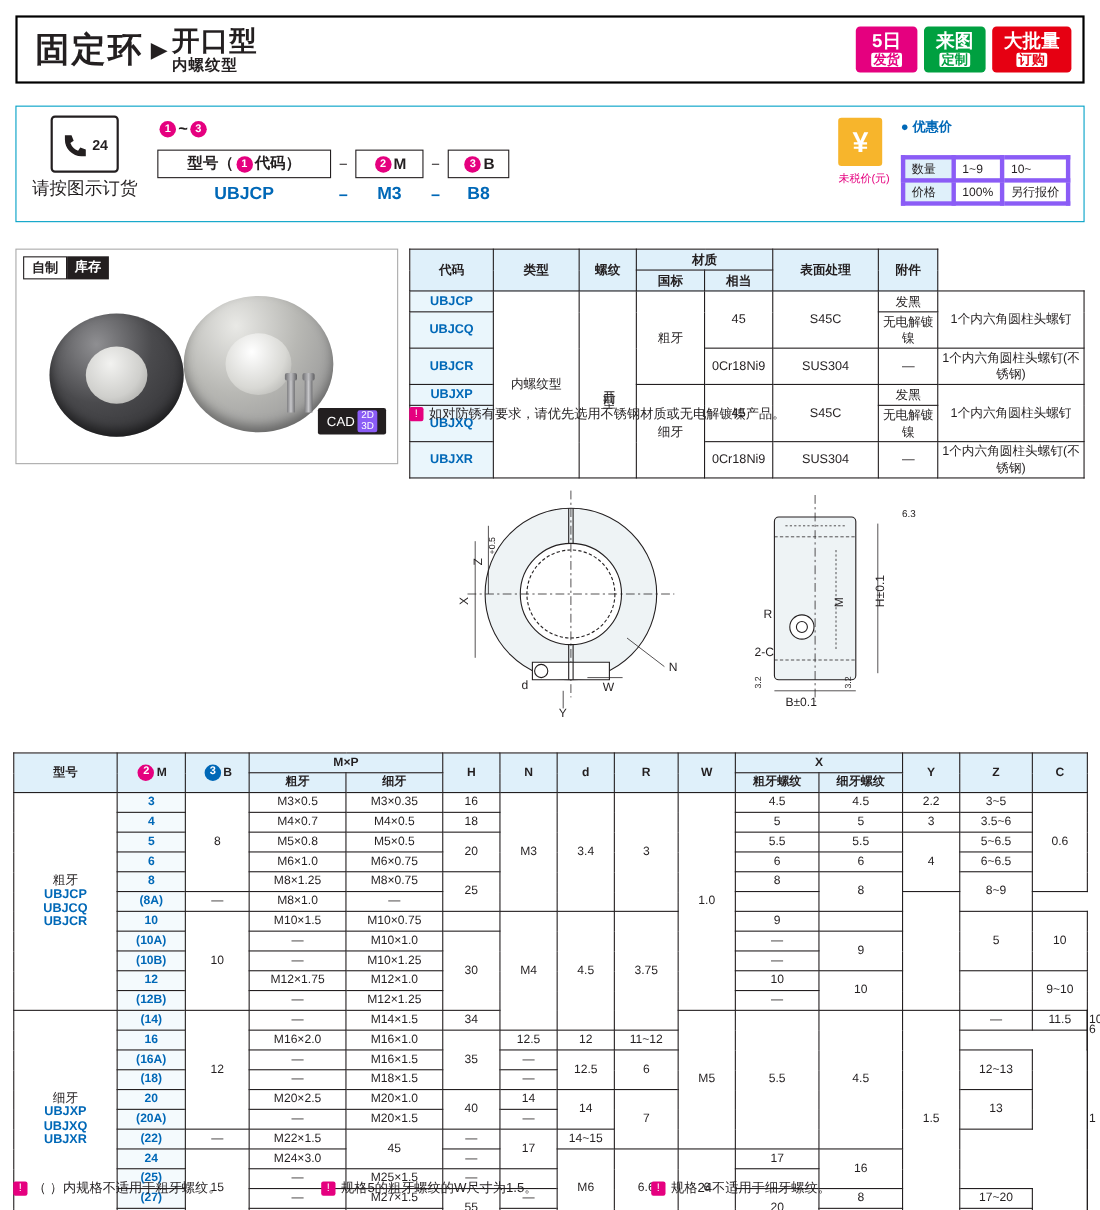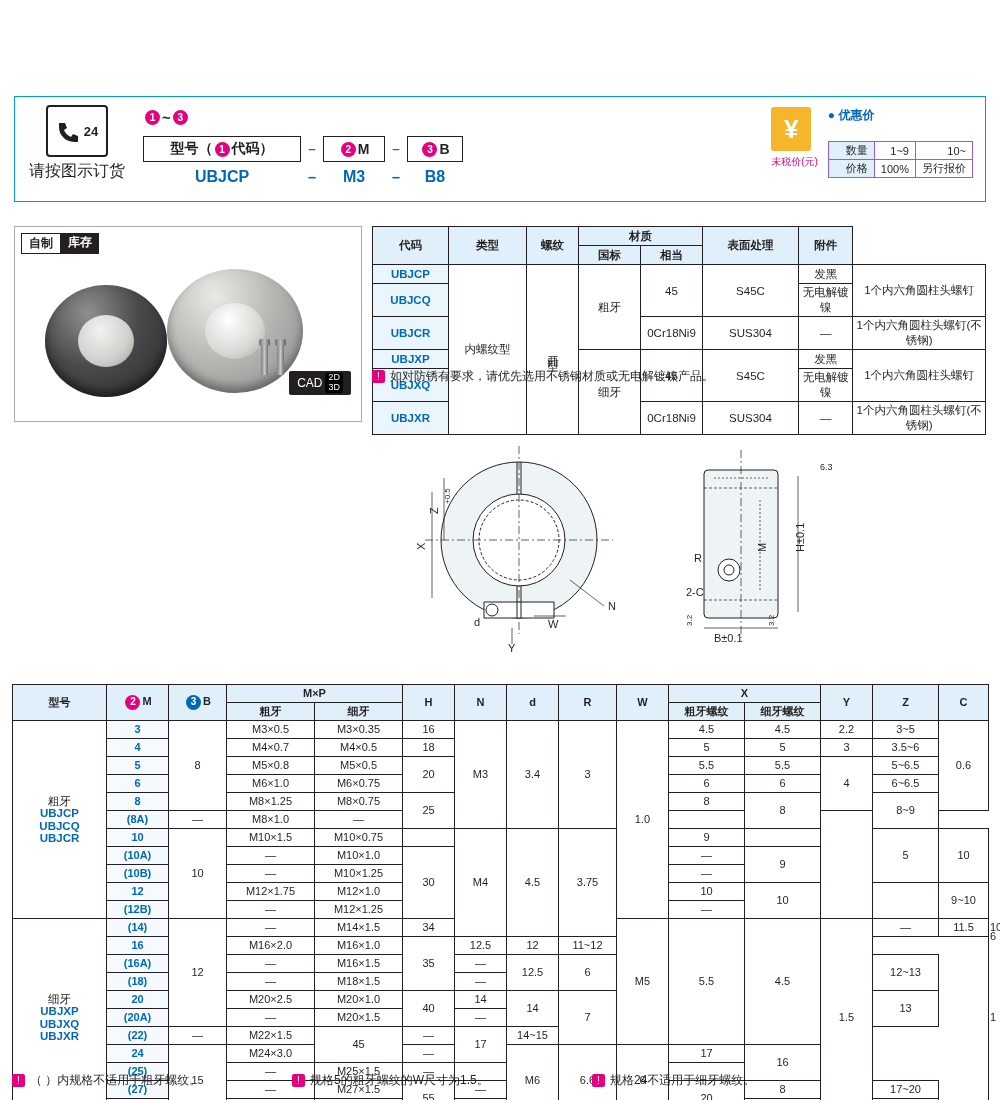--- a/index.html
+++ b/index.html
@@ -81,21 +81,21 @@
   .price-zone { position: absolute; right: 12px; top: 10px; display: flex; align-items: flex-start; }
   .yen-box {
     width: 40px; height: 44px; background: #f7b52c; color: #fff; border-radius: 3px;
     display: flex; align-items: center; justify-content: center; font-size: 26px; font-weight: bold;
   }
   .yen-note { font-size: 10px; color: #e5007f; text-align: center; margin-top: 4px; }
   .price-tbl { margin-left: 10px; }
   .price-title { font-size: 12px; color: #0068b7; font-weight: bold; margin-bottom: 17px; }
   .price-title .dot { color: #0068b7; }
   table.price { border-collapse: collapse; font-size: 11px; }
-  table.price td { border: 1px solid #8b5cf6; padding: 1px 6px; text-align: right; height: 18px; }
+  table.price td { border: 4px solid #8b5cf6; padding: 1px 6px; text-align: left; height: 18px; }
   table.price td.hd { background: #dff0fa; width: 46px; }
 
   
   .imgbox {
     position: absolute; left: 14px; top: 226px; width: 348px; height: 196px;
     border: 1px solid #aaa; background: #fff;
   }
   .tag-pair { position: absolute; left: 6px; top: 6px; display: flex; font-size: 12px; font-weight: bold; }
   .tag-a { background: #fff; border: 1px solid #231f20; padding: 1px 7px; }
   .tag-b { background: #231f20; color: #fff; padding: 1px 7px; }
@@ -122,21 +122,21 @@
   }
   .screw { position: absolute; width: 7px; height: 30px; background: linear-gradient(90deg,#7d7d80,#c8c8cb,#6f6f72); }
   .screw::before {
     content: ''; position: absolute; left: -2px; top: -6px; width: 11px; height: 7px;
     background: linear-gradient(90deg,#6f6f72,#bdbdc0,#5f5f62); border-radius: 2px;
   }
   .cad-badge {
     position: absolute; right: 10px; bottom: 26px; display: flex; align-items: center;
     background: #231f20; color: #fff; font-size: 12px; font-weight: normal; padding: 2px 8px; border-radius: 2px;
   }
-  .cad-badge .dim { background: #000000; margin-left: 3px; padding: 0 3px; font-size: 9px; line-height: 1.1; border-radius: 2px; text-align: right;}
+  .cad-badge .dim { background: #8b5cf6; margin-left: 3px; padding: 0 3px; font-size: 9px; line-height: 1.1; border-radius: 2px; text-align: right;}
 
   
   .mat-wrap { position: absolute; left: 372px; top: 226px; width: 614px; }
   table.mat { border-collapse: collapse; width: 614px; font-size: 11.5px; }
   table.mat th, table.mat td {
     border: 1px solid #231f20; text-align: center; padding: 1px 2px; height: 19px;
   }
   table.mat th { background: #dff0fa; font-weight: bold; }
   .code-cell { color: #0068b7; font-weight: bold; background: #eaf6fc; }
   .note-line {
@@ -169,20 +169,44 @@
   }
   .footnotes .fn { display: flex; align-items: center; }
   .fn-1 { width: 280px; }
   .fn-2 { width: 300px; }
 </style>
 </head>
 <body>
 
 <div class="page">
 
+  <div class="header">
+    <div class="header-title">
+      <span class="h-main">固定环</span>
+      <span class="h-arrow">▶</span>
+      <span class="h-sub">
+        <span class="h-sub-1">开口型</span>
+        <span class="h-sub-2">内螺纹型</span>
+      </span>
+    </div>
+    <div class="badges">
+      <div class="badge badge-pink">
+        <span class="b1">5日</span>
+        <span class="b2">发货</span>
+      </div>
+      <div class="badge badge-green">
+        <span class="b1">来图</span>
+        <span class="b2">定制</span>
+      </div>
+      <div class="badge badge-red wide">
+        <span class="b1">大批量</span>
+        <span class="b2">订购</span>
+      </div>
+    </div>
+  </div>
 
   <div class="orderbox">
     <div class="phone-icon">
       <div class="phone-glyph">
         <svg width="26" height="24" viewBox="0 0 26 24">
           <path d="M3 4 h6 l2 5 -3 2 a12 12 0 0 0 7 7 l2 -3 5 2 v6 h-4 A15 15 0 0 1 3 8 z" fill="#231f20"></path>
         </svg>
         <span style="font-size:13px;margin-left:2px;">24</span>
       </div>
       <div class="phone-label">请按图示订货</div>

